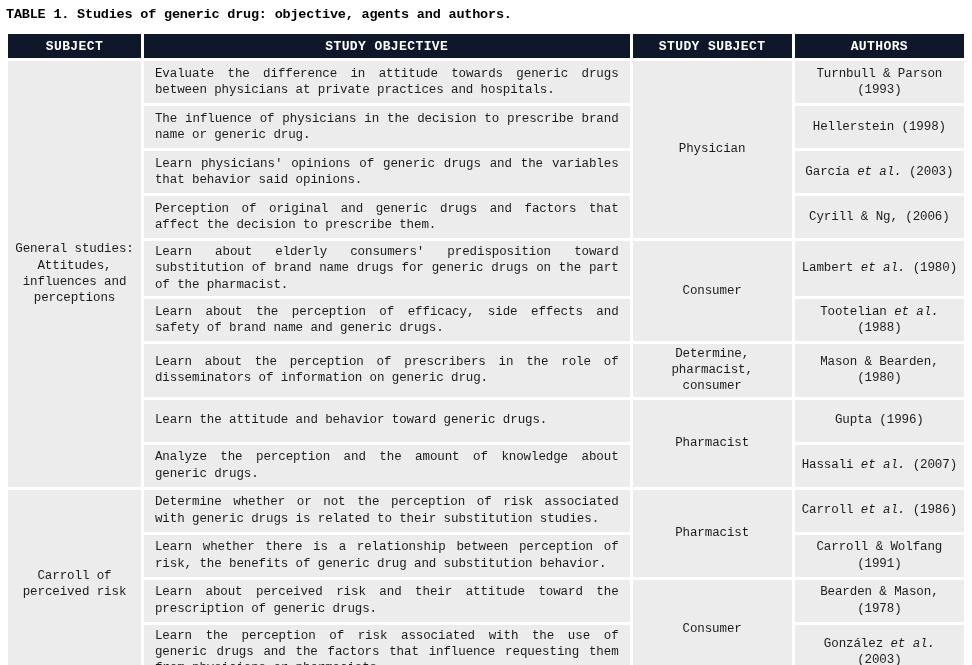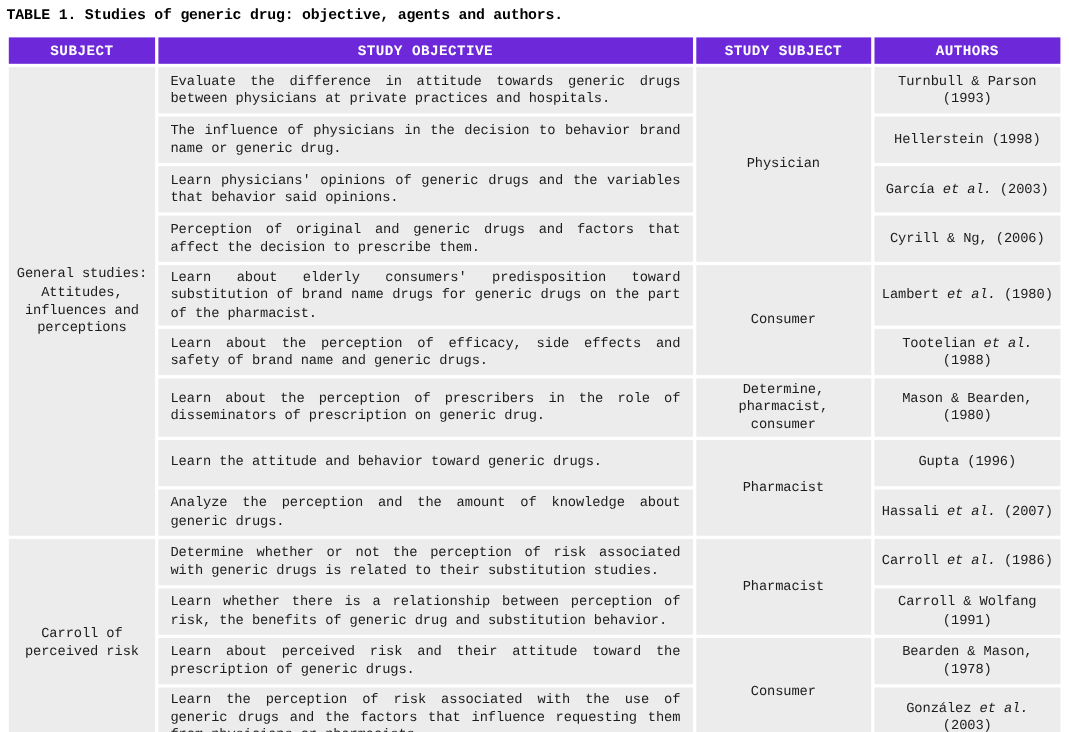--- a/index.html
+++ b/index.html
@@ -26,21 +26,21 @@
     border-collapse: separate;
     border-spacing: 3px;
     table-layout: fixed;
     width: 962px;
   }
   col.c-subject { width: 132px; }
   col.c-objective { width: 482px; }
   col.c-studysubject { width: 158px; }
   col.c-authors { width: 168px; }
   th {
-    background: #6d28d9;
+    background: #0f172a;
     color: #ffffff;
     font-weight: bold;
     font-size: 13px;
     letter-spacing: 0.4px;
     height: 22px;
     padding: 1px 4px;
     text-align: center;
   }
   td {
     background: #ececec;
@@ -94,42 +94,42 @@
       <tr>
         <td class="center" rowspan="9">General studies:
 Attitudes,
 influences and
 perceptions</td>
         <td class="obj">Evaluate the difference in attitude towards generic drugs between physicians at private practices and hospitals.</td>
         <td class="center" rowspan="4">Physician</td>
         <td class="center">Turnbull &amp; Parson (1993)</td>
       </tr>
       <tr>
-        <td class="obj">The influence of physicians in the decision to behavior brand name or generic drug.</td>
+        <td class="obj">The influence of physicians in the decision to prescribe brand name or generic drug.</td>
         <td class="center">Hellerstein (1998)</td>
       </tr>
       <tr>
         <td class="obj">Learn physicians' opinions of generic drugs and the variables that behavior said opinions.</td>
         <td class="center">García <em>et al.</em> (2003)</td>
       </tr>
       <tr>
         <td class="obj">Perception of original and generic drugs and factors that affect the decision to prescribe them.</td>
         <td class="center">Cyrill &amp; Ng, (2006)</td>
       </tr>
       <tr>
         <td class="obj">Learn about elderly consumers' predisposition toward substitution of brand name drugs for generic drugs on the part of the pharmacist.</td>
         <td class="center" rowspan="2">Consumer</td>
         <td class="center">Lambert <em>et al.</em> (1980)</td>
       </tr>
       <tr>
         <td class="obj">Learn about the perception of efficacy, side effects and safety of brand name and generic drugs.</td>
         <td class="center">Tootelian <em>et al.</em> (1988)</td>
       </tr>
       <tr>
-        <td class="obj">Learn about the perception of prescribers in the role of disseminators of prescription on generic drug.</td>
+        <td class="obj">Learn about the perception of prescribers in the role of disseminators of information on generic drug.</td>
         <td class="center">Determine, pharmacist,
 consumer</td>
         <td class="center">Mason &amp; Bearden,
 (1980)</td>
       </tr>
       <tr>
         <td class="obj">Learn the attitude and behavior toward generic drugs.</td>
         <td class="center" rowspan="2">Pharmacist</td>
         <td class="center">Gupta (1996)</td>
       </tr>

